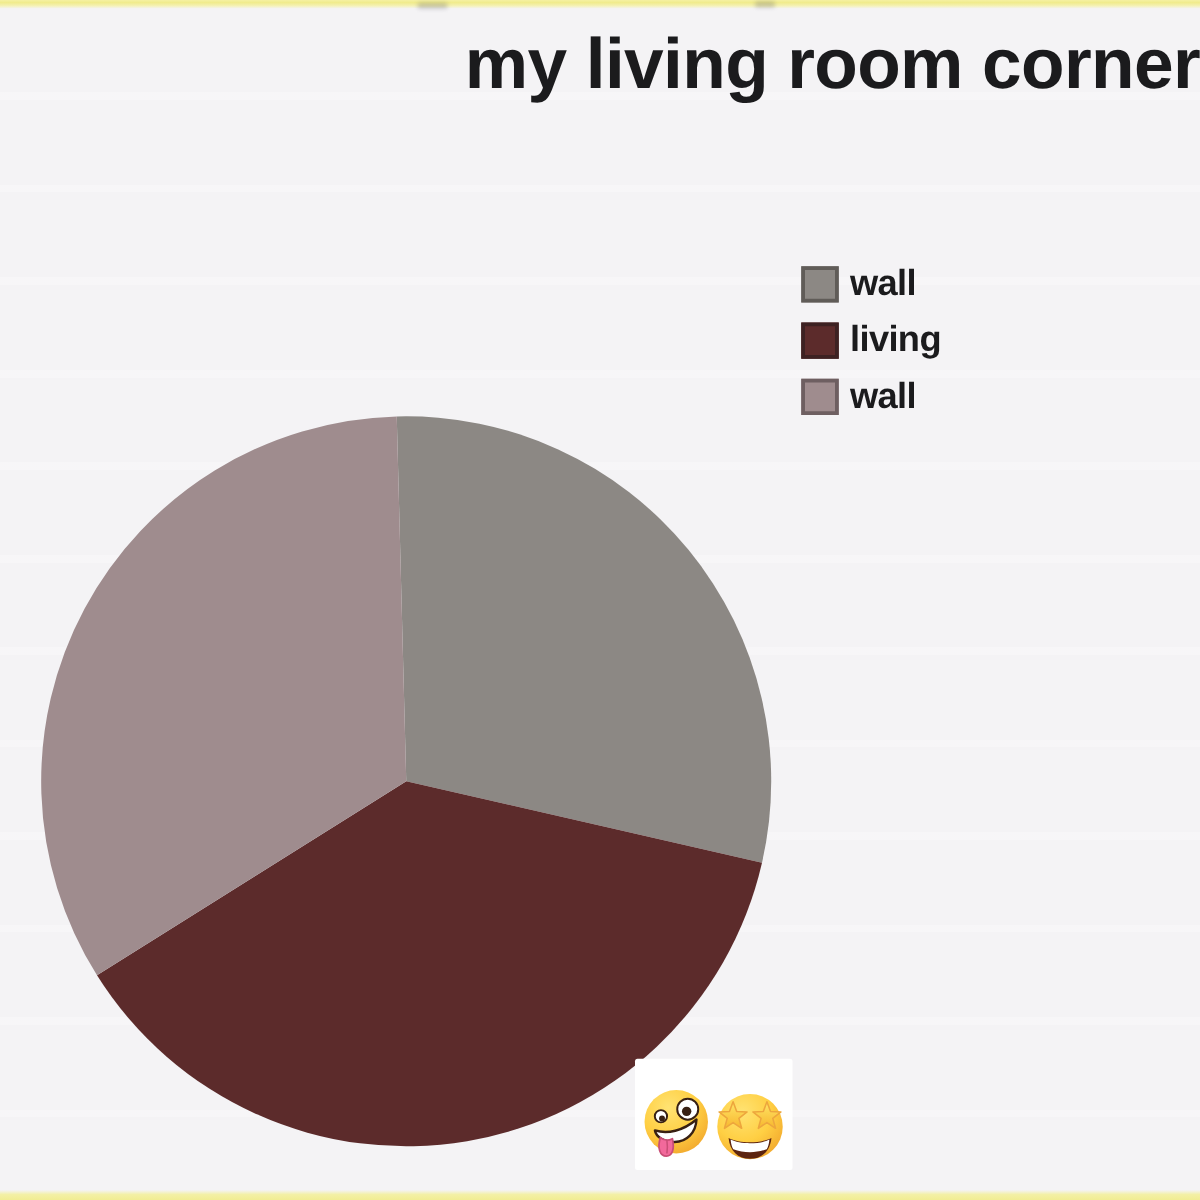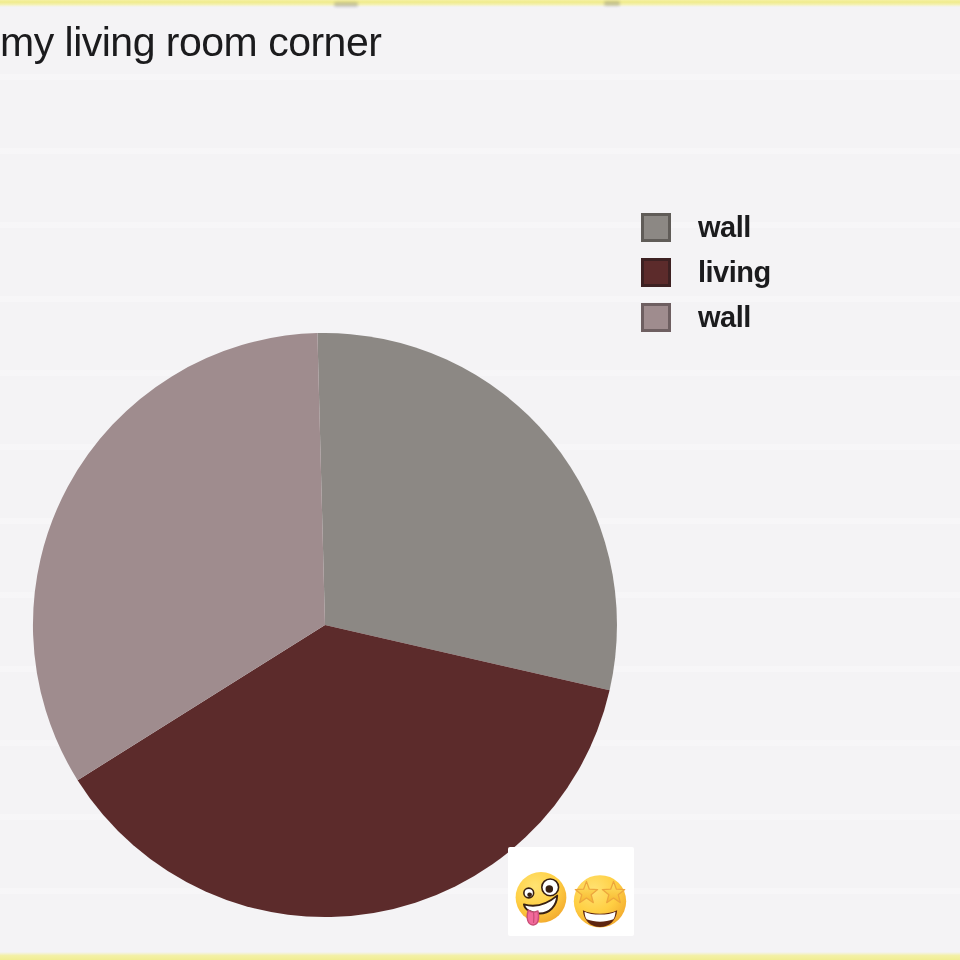--- a/index.html
+++ b/index.html
@@ -28,35 +28,35 @@
   .stripe.bottom{
     bottom:0;height:8px;
     background:linear-gradient(0deg,#f1ed92 0%,#f3f0a6 55%,rgba(244,243,245,0) 100%);
   }
   .smudge{position:absolute;background:#6a6a72;opacity:.32;filter:blur(1.5px);border-radius:2px;}
   .smudge.s1{left:334px;top:2px;width:24px;height:5px;}
   .smudge.s2{left:604px;top:1px;width:16px;height:5px;}
 
   .title{
     position:absolute;top:20px;left:0;right:0;margin:0;
-    text-align:left;color:var(--ink);
-    font-size:41px;font-weight:400;letter-spacing:-0.5px;line-height:1.1;
+    text-align:right;color:var(--ink);
+    font-size:57px;font-weight:700;letter-spacing:-0.5px;line-height:1.1;
   }
 
   .legend{
     position:absolute;left:641px;top:212px;
     display:flex;flex-direction:column;gap:15px;
   }
   .legend-row{display:flex;align-items:center;gap:9px;height:30px;}
   .swatch{
     width:24px;height:23px;border:3px solid #555;box-sizing:content-box;
     flex:0 0 auto;display:inline-block;
   }
   .legend-label{
-    font-size:29px;font-weight:600;letter-spacing:-0.5px;color:var(--ink);line-height:1;margin-left:18px;
+    font-size:29px;font-weight:600;letter-spacing:-0.5px;color:var(--ink);line-height:1;
   }
 
   svg.pie{position:absolute;left:0;top:0;}
 
   .emoji-box{
     position:absolute;left:508px;top:847px;width:126px;height:89px;
     background:#ffffff;border-radius:2px;box-sizing:border-box;
     display:flex;align-items:flex-end;justify-content:center;gap:2px;
     padding-bottom:4px;
   }

